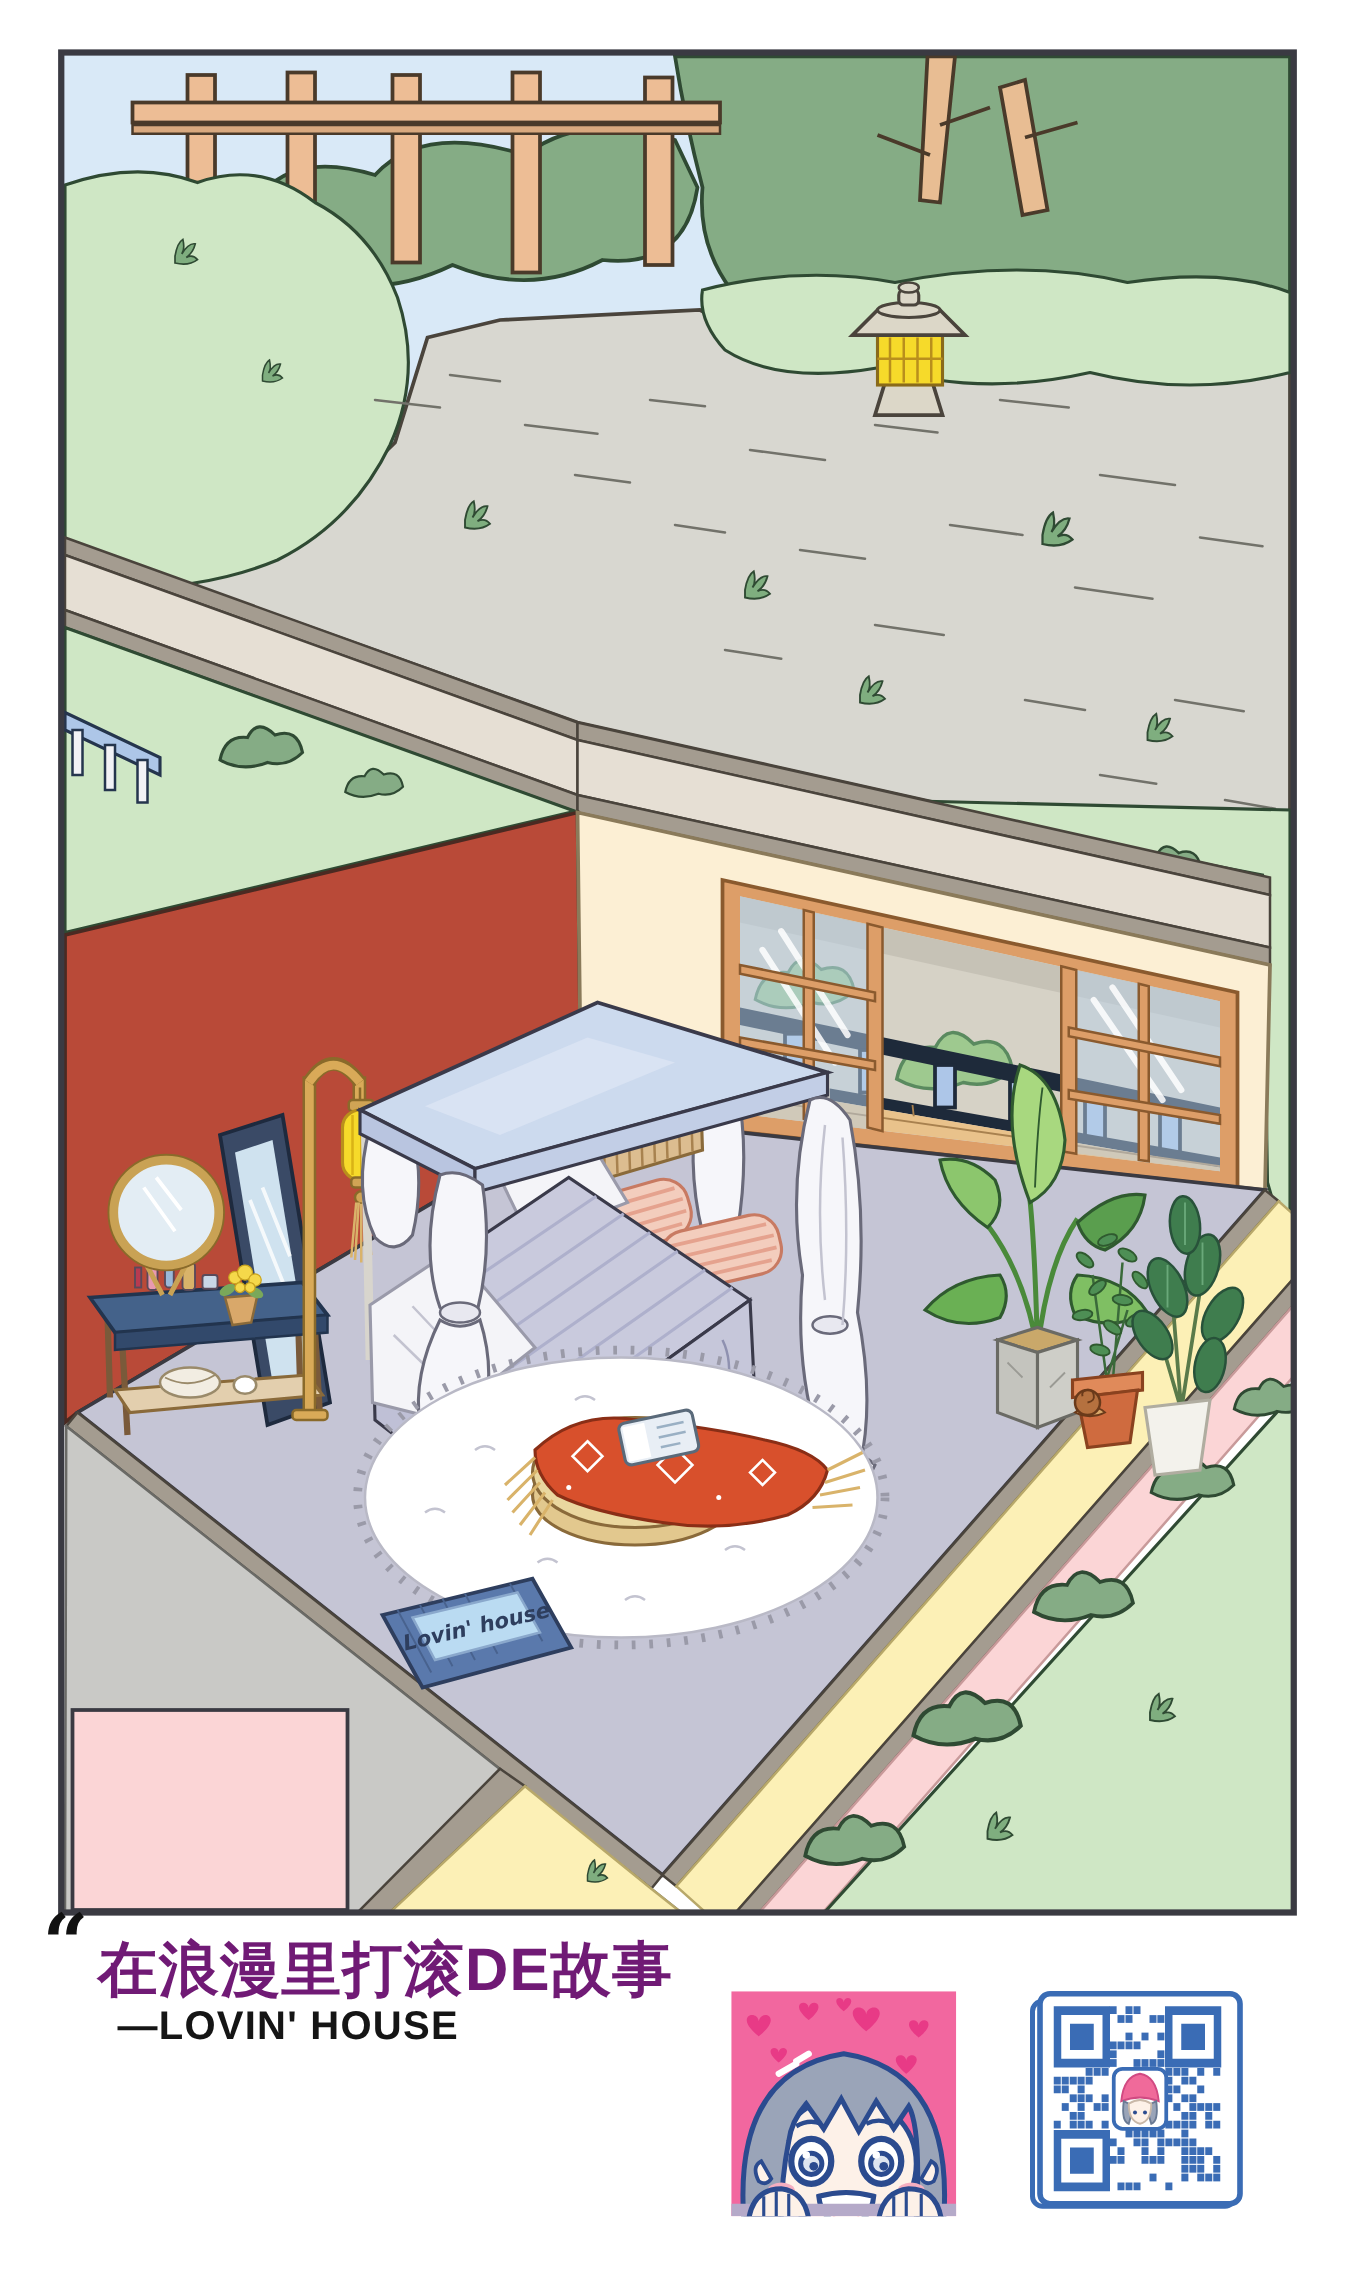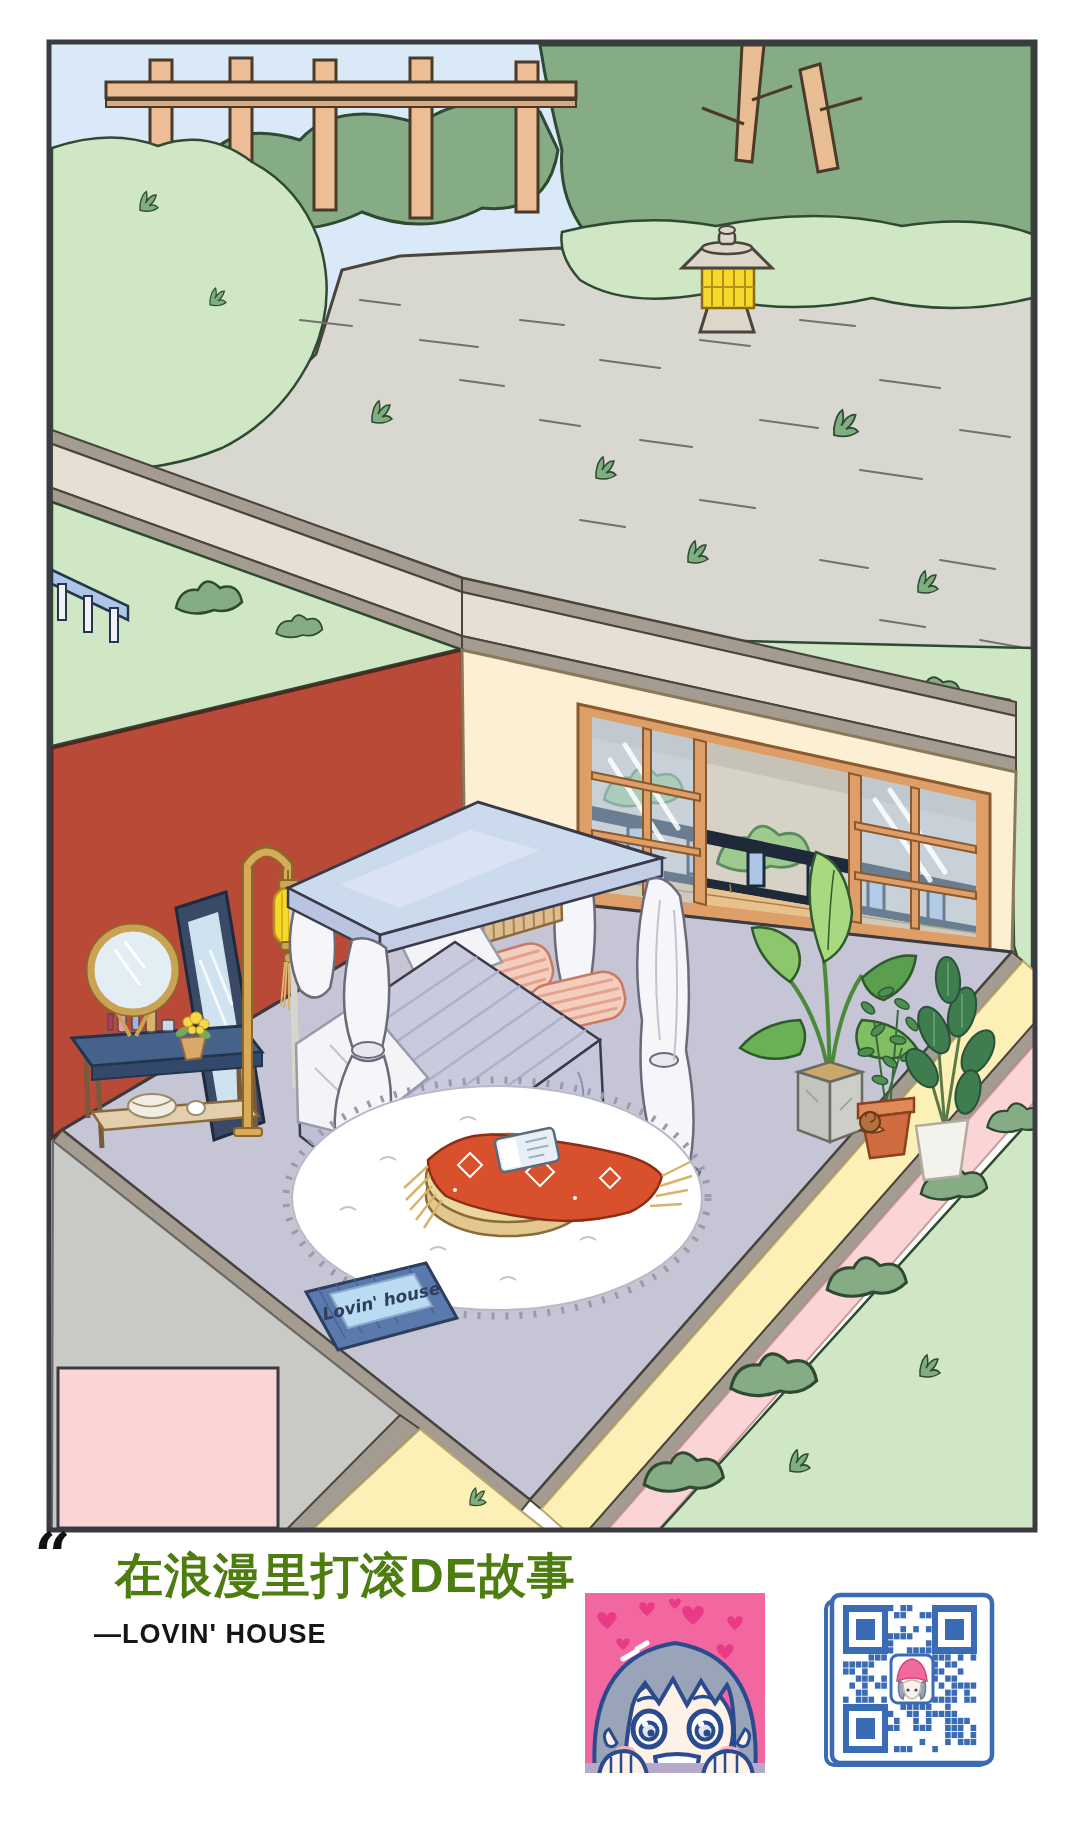--- a/index.html
+++ b/index.html
@@ -3,23 +3,23 @@
 <meta charset="utf-8">
 <style>
   html,body{margin:0;padding:0;background:#ffffff;}
   .page{position:relative;width:1080px;height:1826px;background:#ffffff;overflow:hidden;
         font-family:"Liberation Sans","DejaVu Sans",sans-serif;}
   .scene-svg{position:absolute;left:0;top:0;}
   .caption{position:absolute;left:0;top:1530px;width:1080px;height:296px;}
   .quote{position:absolute;left:34px;top:-6px;font-family:"DejaVu Serif",serif;
          font-weight:bold;font-size:64px;color:#111;line-height:1;}
   .cap-title{position:absolute;left:78px;top:14px;font-size:48px;font-weight:700;
-         color:#4d7c0f;letter-spacing:1px;white-space:nowrap;margin-left:37px;}
-  .cap-byline{position:absolute;left:94px;top:72px;font-size:27px;font-weight:700;
-         color:#151515;letter-spacing:1px;white-space:nowrap;margin-top:17px;}
+         color:#701a75;letter-spacing:1px;white-space:nowrap;}
+  .cap-byline{position:absolute;left:94px;top:72px;font-size:32px;font-weight:700;
+         color:#151515;letter-spacing:1px;white-space:nowrap;}
   .avatar-svg{position:absolute;left:585px;top:63px;}
   .qr-svg{position:absolute;left:823px;top:61px;}
   svg text{font-family:"DejaVu Sans",sans-serif;}
 </style>
 </head>
 <body>
 
 <div class="page">
 
 <svg class="scene-svg" width="1080" height="1570" viewBox="0 0 1080 1570">

